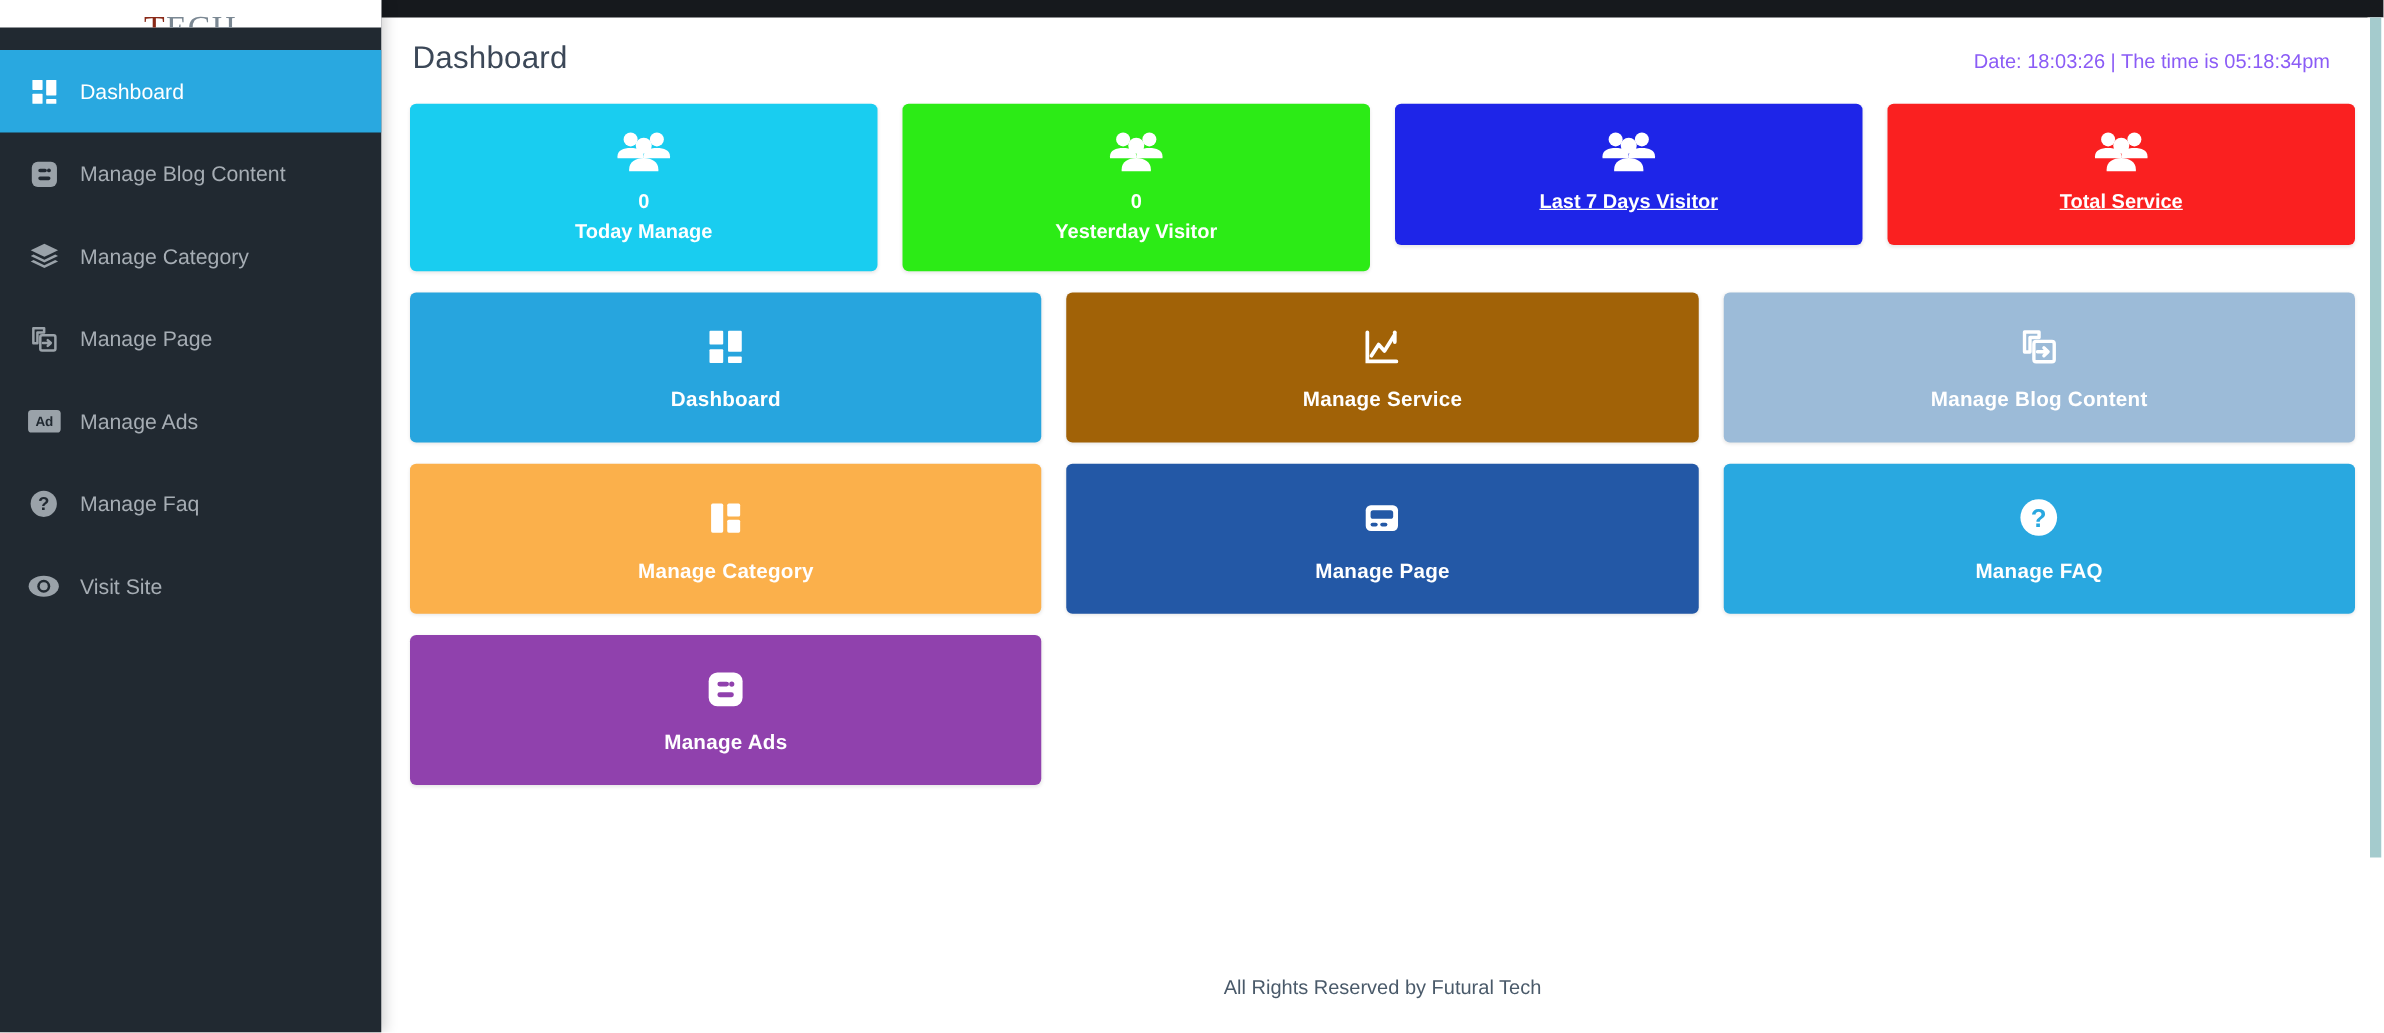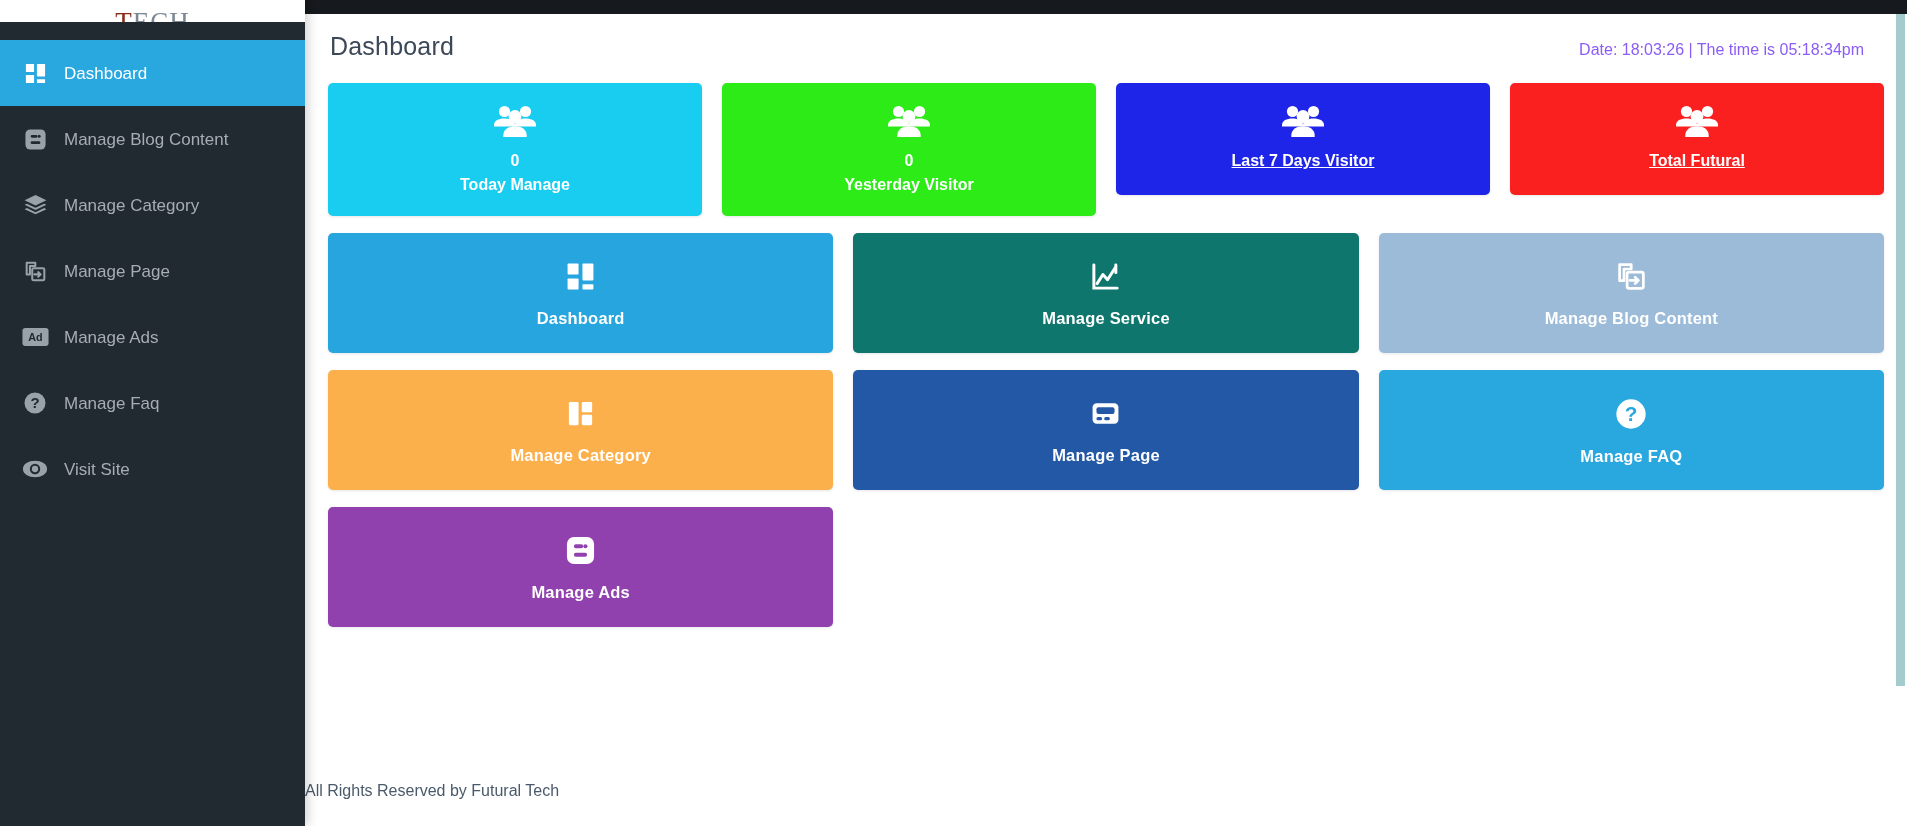--- a/index.html
+++ b/index.html
@@ -154,20 +154,21 @@
   }
   .tile .tile-ico { display: block; margin-bottom: 13px; }
   .tile .tile-label {
     font-size: 16.5px;
     font-weight: bold;
     letter-spacing: 0.2px;
   }
 
   .footer {
     margin-top: auto;
+    text-align: center;
     font-size: 16px;
     color: #4a5a6a;
     padding: 10px 0 26px 0;
   }
 
   
   .scrollbar {
     position: absolute;
     top: 14px;
     right: 0;
@@ -343,21 +344,21 @@
             <span class="stat-ico">
               <svg width="44" height="34" viewBox="0 0 44 34">
                   <circle cx="11.5" cy="7.5" r="5.6" fill="#fff"></circle>
                   <circle cx="32.5" cy="7.5" r="5.6" fill="#fff"></circle>
                   <path d="M1 21c0-4.6 4.7-6.6 10.5-6.6S22 16.4 22 21v1.6H1V21z" fill="#fff"></path>
                   <path d="M22 21c0-4.6 4.7-6.6 10.5-6.6S43 16.4 43 21v1.6H22V21z" fill="#fff"></path>
                   <circle cx="22" cy="12.5" r="6.4" fill="#fff"></circle>
                   <path d="M10.3 31.5c0-6 5.2-9.2 11.7-9.2s11.7 3.2 11.7 9.2v1.5H10.3v-1.5z" fill="#fff"></path>
                 </svg>
             </span>
-            <div class="stat-label">Total Futural</div>
+            <div class="stat-label">Total Service</div>
           </div>
         </div>
 
       </div>
 
       <div class="grid">
 
         <div class="col-4">
           <div class="tile" style="background:#27a5de">
             <span class="tile-ico">
@@ -366,21 +367,21 @@
                   <rect x="13.5" y="2" width="8.5" height="13" rx="0.6" fill="#fff"></rect>
                   <rect x="2" y="13.5" width="8.5" height="8.5" rx="0.6" fill="#fff"></rect>
                   <rect x="13.5" y="18" width="8.5" height="4" rx="0.6" fill="#fff"></rect>
                 </svg>
             </span>
             <span class="tile-label">Dashboard</span>
           </div>
         </div>
 
         <div class="col-4">
-          <div class="tile" style="background:#0f766e">
+          <div class="tile" style="background:#a16207">
             <span class="tile-ico">
               <svg width="31" height="31" viewBox="0 0 24 24">
                   <path d="M3 3v18h18" fill="none" stroke="#fff" stroke-width="2.3" stroke-linecap="round"></path>
                   <path d="M5.5 17.5 10 10.5l3.6 4 6-9.5" fill="none" stroke="#fff" stroke-width="2.3" stroke-linecap="round" stroke-linejoin="round"></path>
                   <path d="M20 3v6" fill="none" stroke="#fff" stroke-width="2.3" stroke-linecap="round"></path>
                 </svg>
             </span>
             <span class="tile-label">Manage Service</span>
           </div>
         </div>

